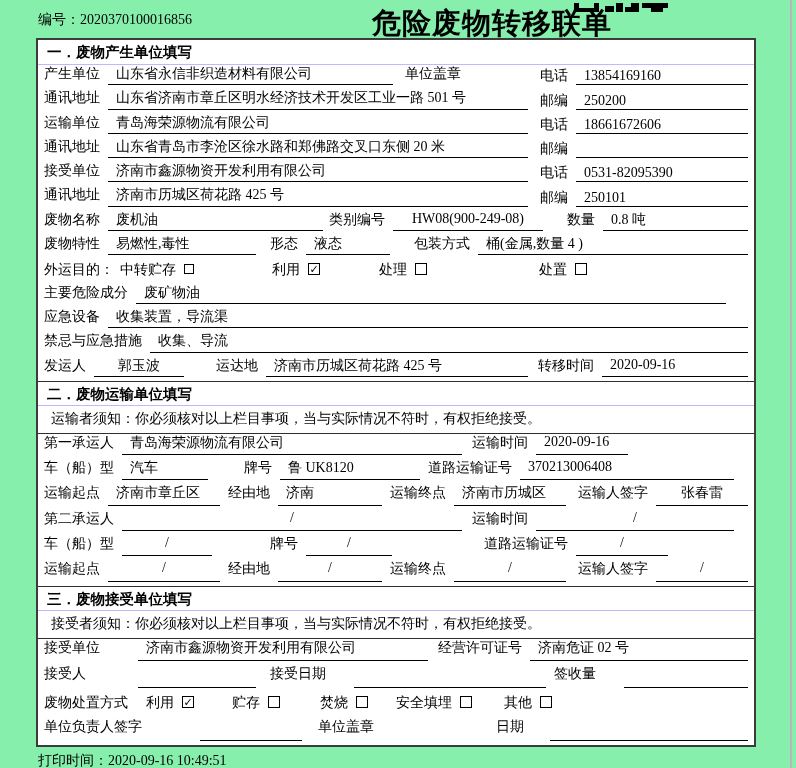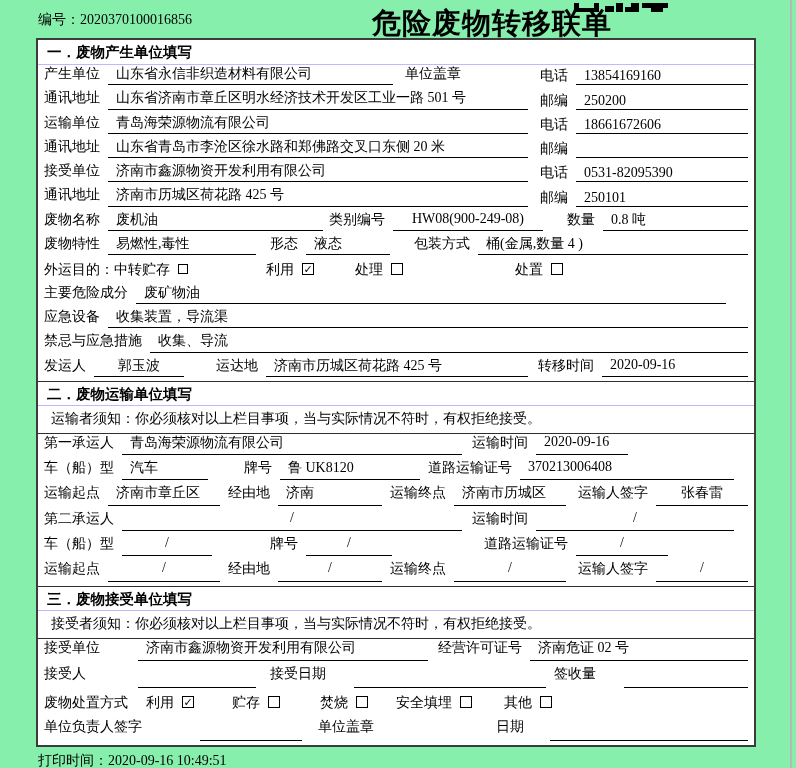--- a/index.html
+++ b/index.html
@@ -137,29 +137,29 @@
         <span class="lbl">废物特性</span>
         <span class="val" style="width:148px">易燃性,毒性</span>
         <span class="lbl" style="margin-left:14px">形态</span>
         <span class="val" style="width:84px">液态</span>
         <span class="lbl" style="margin-left:24px">包装方式</span>
         <span class="val fillend">桶(金属,数量 4 )</span>
       </div>
 
       <div class="row ckrow">
         <span class="lbl">外运目的：</span>
-        <span class="ck" style="">
+        <span class="ck" style="margin-left:6px">
           <span class="lbl">中转贮存</span>
           <span class="box" style="width:10px;height:10px"></span>
         </span>
         <span class="ck" style="margin-left:78px">
           <span class="lbl">利用</span>
           <span class="box">✓</span>
         </span>
-        <span class="ck" style="margin-left:41px">
+        <span class="ck" style="margin-left:59px">
           <span class="lbl">处理</span>
           <span class="box"></span>
         </span>
         <span class="ck" style="margin-left:112px">
           <span class="lbl">处置</span>
           <span class="box"></span>
         </span>
       </div>
 
       <div class="row">

